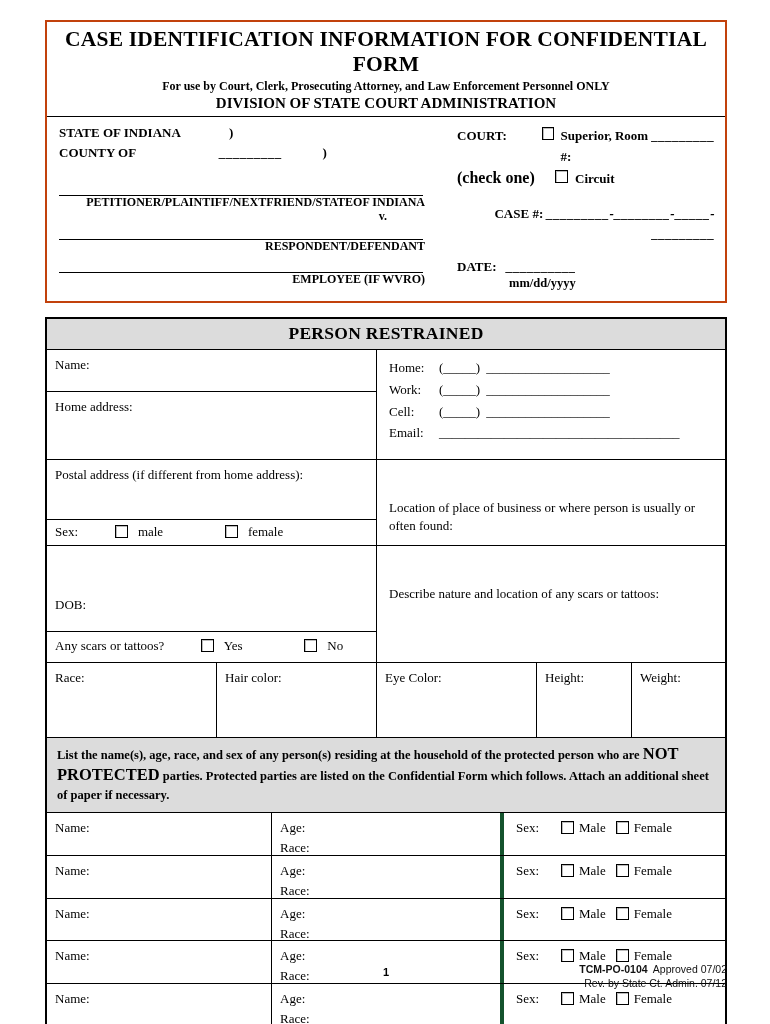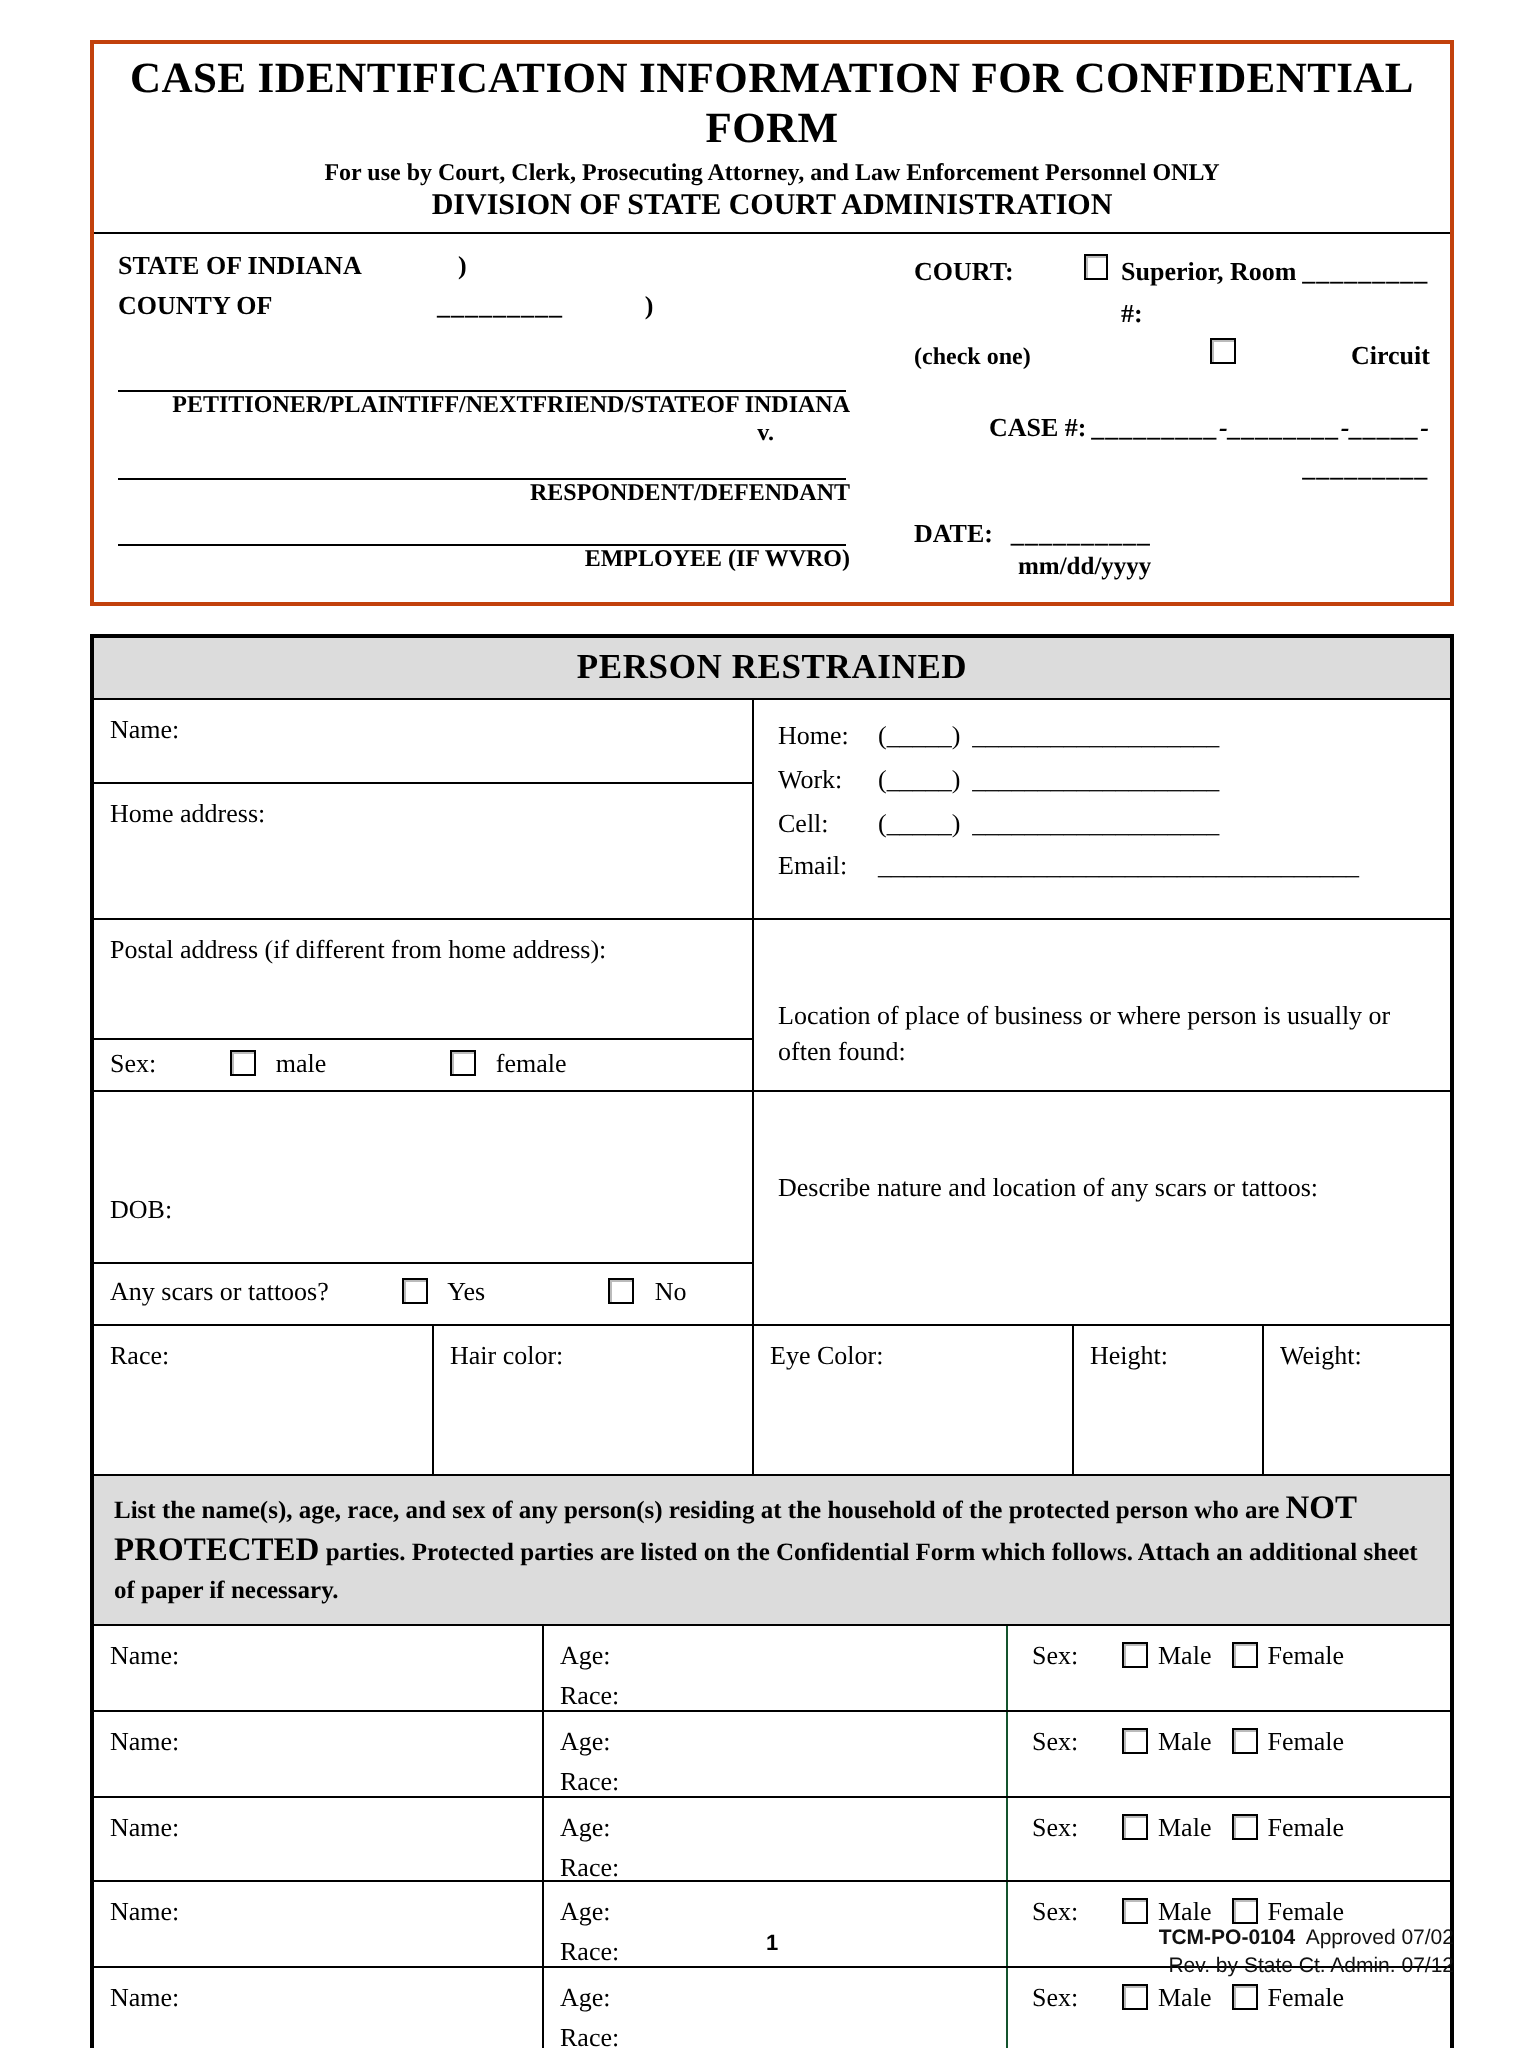--- a/index.html
+++ b/index.html
@@ -23,23 +23,23 @@
   .cap-row { display:flex; align-items:baseline; font-weight:bold; line-height:20px;gap:40px; }
   .cap-label { display:inline-block; width:130px; }
   .blank-text { letter-spacing:.5px;font-style:italic; }
   .sigline { border-bottom:1.4px solid #000; height:16px; margin-right:4px; }
   .sig1 { margin-top:17px; }
   .sig2 { margin-top:0; }
   .sig3 { margin-top:4px; }
   .caption { font-size:12px; font-weight:bold; text-align:right; padding-right:2px; line-height:13px; }
   .versus { font-size:12px; font-weight:bold; text-align:right; padding-right:40px; line-height:15px; }
   .tb-right { flex:1; padding-left:30px; font-size:13px; padding-top:2px; }
-  .court-row { display:flex; align-items:baseline; line-height:21px;justify-content:space-between; }
+  .court-row { display:flex; align-items:baseline; line-height:21px; }
   .court-col1 { width:98px; }
-  .checkone { font-size:12px; font-weight:bold; }
+  .checkone { font-size:16px; font-weight:bold; }
   .case-row { margin-top:15px; line-height:20px;text-align:right; }
   .date-row { margin-top:14px; line-height:18px; }
   .date-format { margin-left:52px; font-size:12.5px; }
 
   
   .cb {
     display:inline-block; width:13px; height:13px; border:1.5px solid #000;
     background:#fff; vertical-align:-2px; margin-right:7px; cursor:pointer;
     box-shadow:1px 1px 0 #bbb inset;
   }
@@ -78,21 +78,21 @@
 
   .instr {
     background:#dcdcdc; border-bottom:1px solid #000; padding:6px 10px 7px;
     font-size:12.5px; font-weight:bold; line-height:19px;
   }
   .instr .big { font-size:16.5px; }
 
   .hh-row { display:flex; border-bottom:1px solid #000; height:42.8px; }
   .hh-row:last-child { border-bottom:none; }
   .hh-name { width:225px; border-right:1px solid #000; padding:7px 8px 0; }
-  .hh-age { width:232px; border-right:1px solid #14532d; padding:5px 8px 0; line-height:20px; }
+  .hh-age { width:232px; border-right:4px solid #14532d; padding:5px 8px 0; line-height:20px; }
   .hh-sex { flex:1; padding:7px 8px 0 12px; }
   .hh-sex .sexlabel { display:inline-block; width:45px; }
   .hh-sex .cb { margin-right:5px; }
   .hh-sex .optlabel { margin-right:10px; }
 
   
   .footer {
     position:absolute; left:45px; top:962px; width:682px;
     font-family:"Liberation Sans","DejaVu Sans",sans-serif; font-size:10.5px;
   }

